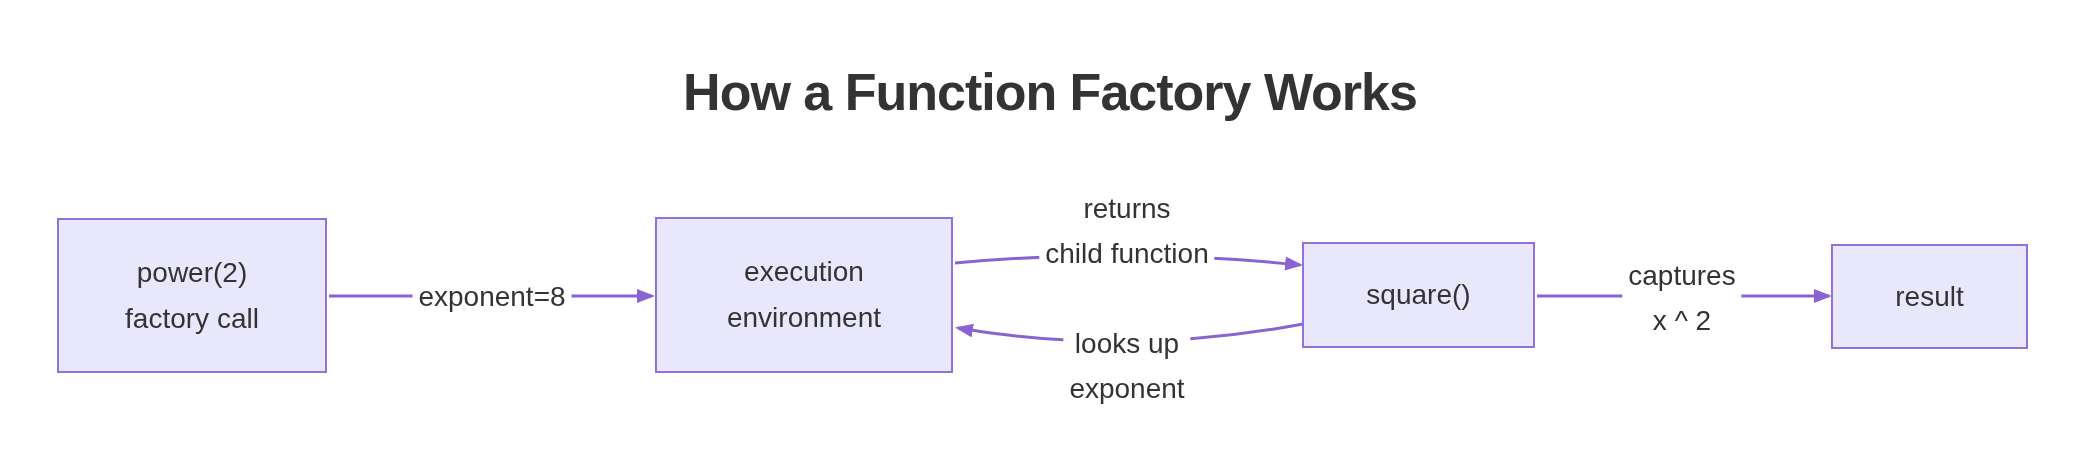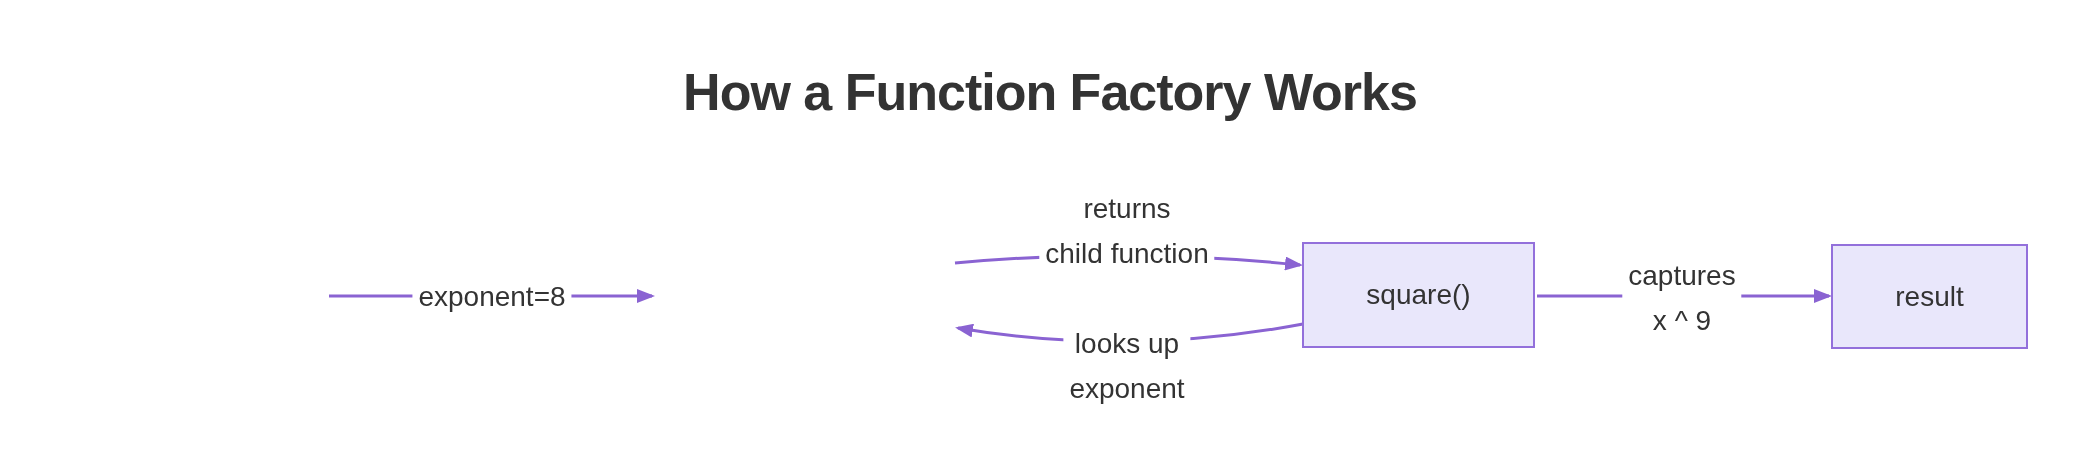--- a/index.html
+++ b/index.html
@@ -49,21 +49,29 @@
       <marker id="arrow" markerUnits="userSpaceOnUse" markerWidth="18" markerHeight="14" refX="15" refY="7" orient="auto">
         <path class="arrowhead" d="M0,0 L18,7 L0,14 Z"></path>
       </marker>
     </defs>
     <path class="edge-path" d="M329,296 L652,296" marker-end="url(#arrow)"></path>
     <path class="edge-path" d="M955,263 Q1127,247 1300,265" marker-end="url(#arrow)"></path>
     <path class="edge-path" d="M1303,324 Q1127,357 958,328" marker-end="url(#arrow)"></path>
     <path class="edge-path" d="M1537,296 L1829,296" marker-end="url(#arrow)"></path>
   </svg>
 
+  <div class="node node-factory">
+    <span>power(2)</span>
+    <span>factory call</span>
+  </div>
 
+  <div class="node node-env">
+    <span>execution</span>
+    <span>environment</span>
+  </div>
 
   <div class="node node-result">
     <span>result</span>
   </div>
 
   <div class="node node-square">
     <span>square()</span>
   </div>
 
   <div class="edge-label lbl-captures">
@@ -75,16 +83,16 @@
     <div>exponent</div>
   </div>
 
   <div class="edge-label lbl-returns">
     <div>returns</div>
     <div>child function</div>
   </div>
 
   <div class="edge-label lbl-computes">
     <div>captures</div>
-    <div>x ^ 9</div>
+    <div>x ^ 2</div>
   </div>
 
 </div>
 
 </body></html>

